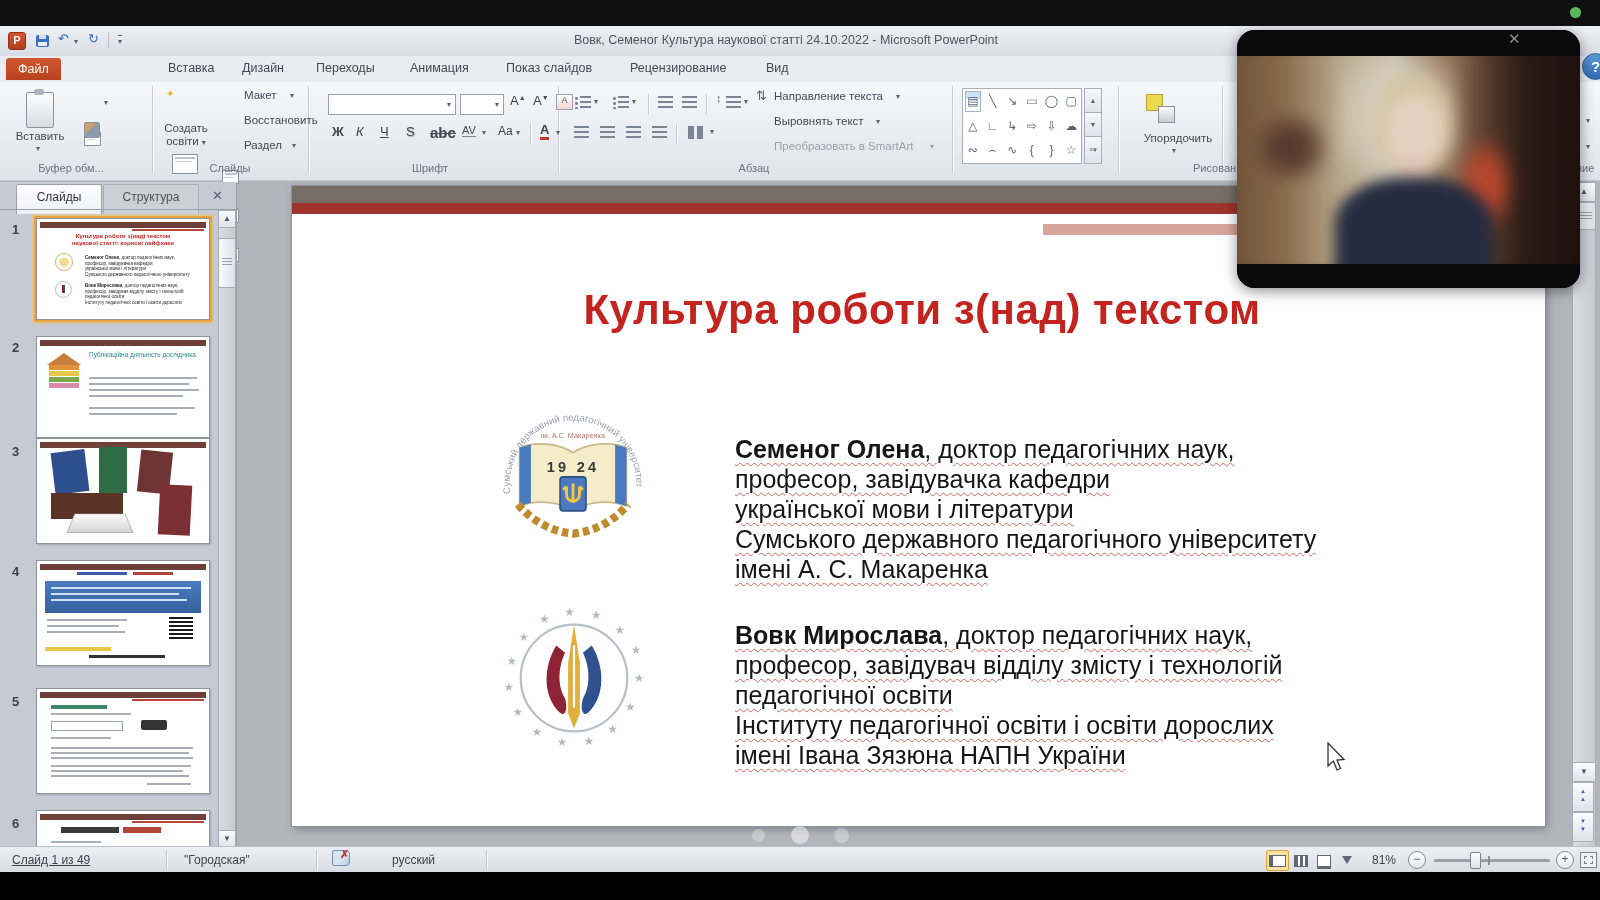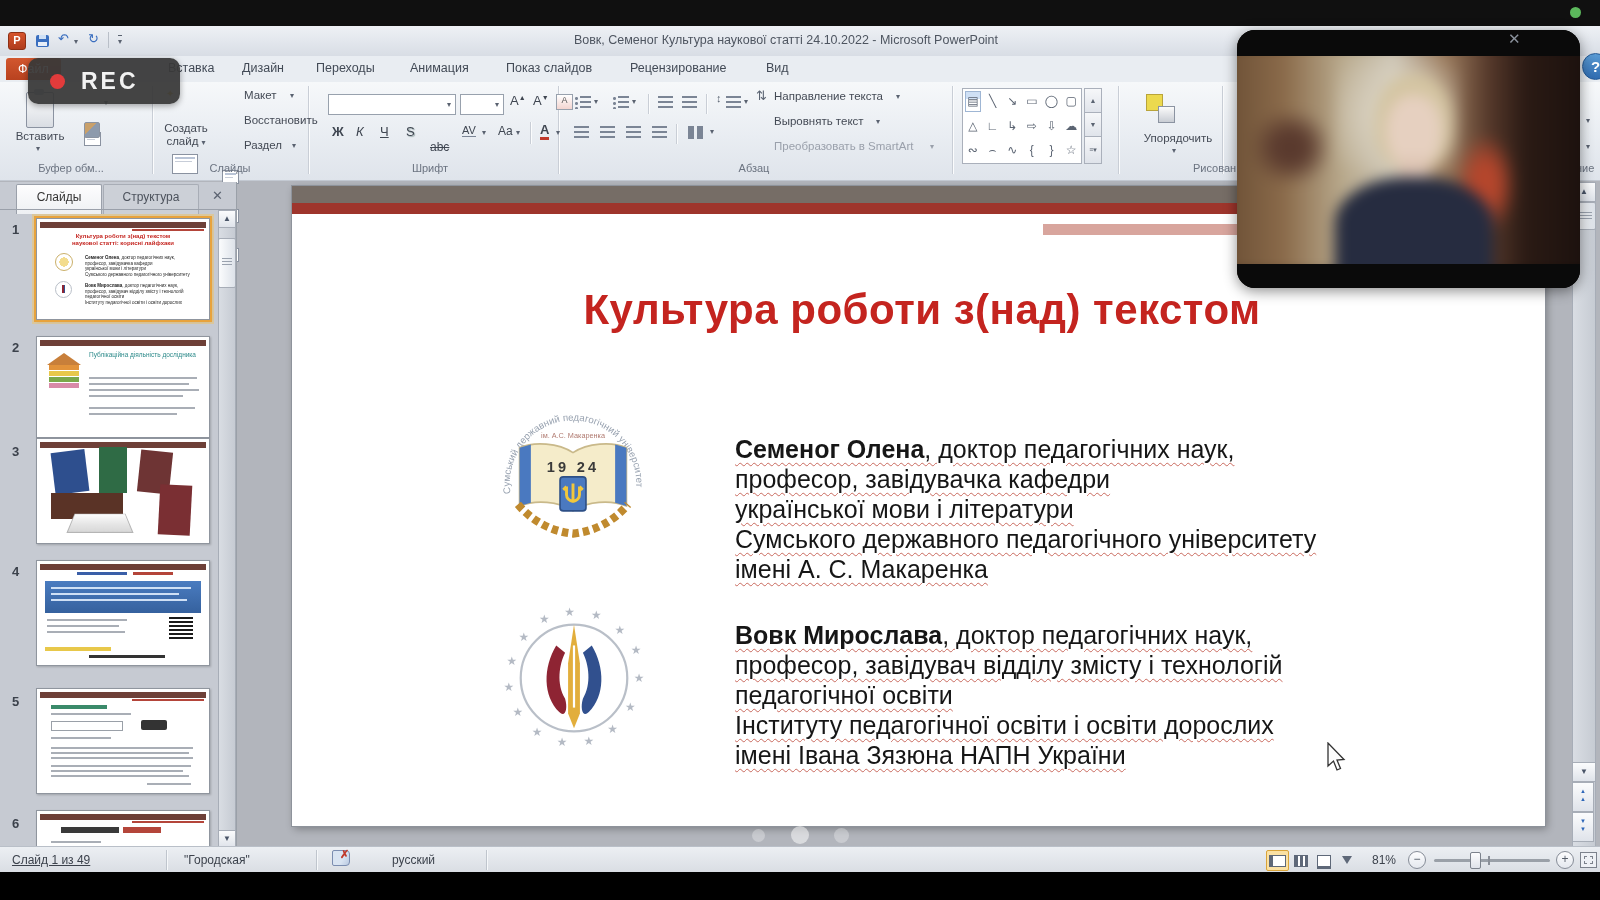--- a/index.html
+++ b/index.html
@@ -129,21 +129,21 @@
   <div class="abs mini-ic" style="left:84px;top:14px;"></div>
   <span class="abs caret" style="left:104px;top:16px;">▾</span>
   <div class="abs" style="left:84px;top:40px;width:14px;height:14px;background:linear-gradient(135deg,#c9a06a 40%,#8d9aac 40%);border:1px solid #8b93a1;border-radius:2px;"></div>
   <div class="abs glabel" style="left:6px;top:80px;width:130px;">Буфер обм...</div>
   <div class="abs launch" style="left:138px;top:82px;"></div>
 
   <div class="abs mini-ic" style="left:172px;top:12px;width:24px;height:18px;"></div>
   <span class="abs sparkle" style="left:166px;top:6px;">✦</span>
   <div class="abs btnlab" style="left:156px;top:40px;width:60px;text-align:center;line-height:13px;">
     <span>Создать</span><br>
-    <span>слайд</span>
+    <span>освіти</span>
     <span class="caret">▾</span>
   </div>
   <div class="abs mini-ic" style="left:222px;top:8px;"></div>
   <span class="abs btnlab" style="left:244px;top:7px;">Макет</span>
   <span class="abs caret" style="left:290px;top:9px;">▾</span>
   <div class="abs mini-ic" style="left:222px;top:33px;"></div>
   <span class="abs btnlab" style="left:244px;top:32px;">Восстановить</span>
   <div class="abs mini-ic" style="left:222px;top:58px;"></div>
   <span class="abs btnlab" style="left:244px;top:57px;">Раздел</span>
   <span class="abs caret" style="left:292px;top:59px;">▾</span>
@@ -155,21 +155,21 @@
   <div class="abs combo" style="left:460px;top:12px;width:42px;">
     <span class="abs caret" style="right:4px;top:5px;">▾</span>
   </div>
   <span class="abs fbtn" style="left:510px;top:11px;"><span>A</span><span style="font-size:7px;vertical-align:super;">▲</span></span>
   <span class="abs fbtn" style="left:533px;top:11px;"><span>A</span><span style="font-size:7px;vertical-align:super;">▼</span></span>
   <div class="abs" style="left:556px;top:12px;width:15px;height:14px;border:1px solid #98a1ad;background:linear-gradient(#fff,#f3d5d0);font-size:9px;text-align:center;color:#555;">A</div>
   <span class="abs fbtn b" style="left:332px;top:42px;">Ж</span>
   <span class="abs fbtn" style="left:356px;top:42px;font-style:italic;">К</span>
   <span class="abs fbtn" style="left:380px;top:42px;text-decoration:underline;">Ч</span>
   <span class="abs fbtn" style="left:406px;top:42px;text-shadow:1px 1px 1px #9aa;">S</span>
-  <span class="abs fbtn" style="left:430px;top:58px;text-decoration:line-through;font-size:12px;">abc</span>
+  <span class="abs fbtn" style="left:430px;top:42px;text-decoration:line-through;font-size:15px;font-weight:bold;">abc</span>
   <span class="abs fbtn" style="left:462px;top:42px;font-size:11px;border-bottom:1px solid #7b8595;">AV</span>
   <span class="abs caret" style="left:482px;top:46px;">▾</span>
   <span class="abs fbtn" style="left:498px;top:42px;font-size:12px;">Aa</span>
   <span class="abs caret" style="left:516px;top:46px;">▾</span>
   <div class="abs gsep" style="left:530px;top:40px;height:22px;"></div>
   <span class="abs fbtn b" style="left:540px;top:40px;border-bottom:3px solid #c0392b;">А</span>
   <span class="abs caret" style="left:556px;top:46px;">▾</span>
   <div class="abs glabel" style="left:360px;top:80px;width:140px;">Шрифт</div>
   <div class="abs launch" style="left:544px;top:82px;"></div>
 
@@ -459,24 +459,20 @@
   <div class="abs" style="left:1488px;top:9px;width:2px;height:9px;background:#8a8f98;"></div>
   <div class="abs" style="left:1470px;top:5px;width:9px;height:15px;background:linear-gradient(#fdfdfe,#dfe3ea);border:1px solid #7c828c;border-radius:2px;"></div>
   <div class="abs zoomcirc" style="left:1556px;top:4px;">+</div>
   <div class="abs" style="left:1580px;top:5px;width:15px;height:14px;border:1px solid #7c828c;background:#eef1f5;">
         <div style="margin:3px auto 0;width:7px;height:6px;border:1px dashed #7c828c;"></div>
       </div>
 </div>
 
 <div class="abs strip" style="left:0;top:872px;width:1600px;height:28px;background:#000;"></div>
 
-<div class="abs rec" style="left:28px;top:58px;width:152px;height:46px;z-index:50;">
-  <div class="recdot" style="margin-left:22px;"></div>
-  <div class="rectxt" style="margin-left:16px;">REC</div>
-</div>
 
 <span class="abs" style="left:1508px;top:30px;font-size:15px;color:#8a919c;z-index:45;">✕</span>
 
 <div class="abs helpq" style="left:1582px;top:53px;z-index:10;">?</div>
 
 <div class="abs cam" style="left:1237px;top:30px;width:343px;height:258px;z-index:40;">
   <div class="camblur">
     <div class="abs" style="left:0;top:0;width:100%;height:100%;background:linear-gradient(90deg,#6b4f35 0%,#8a6a4a 16%,#b8a98c 32%,#cfc8b8 46%,#9a7a5c 60%,#55382a 72%,#2a1a14 82%,#1a100d 100%);"></div>
     <div class="abs" style="left:30%;top:8%;width:34%;height:46%;background:radial-gradient(#ded7c8,rgba(222,215,200,0));"></div>
     <div class="abs" style="left:63%;top:40%;width:16%;height:42%;background:radial-gradient(#b5462c 30%,rgba(181,70,44,0) 75%);"></div>

